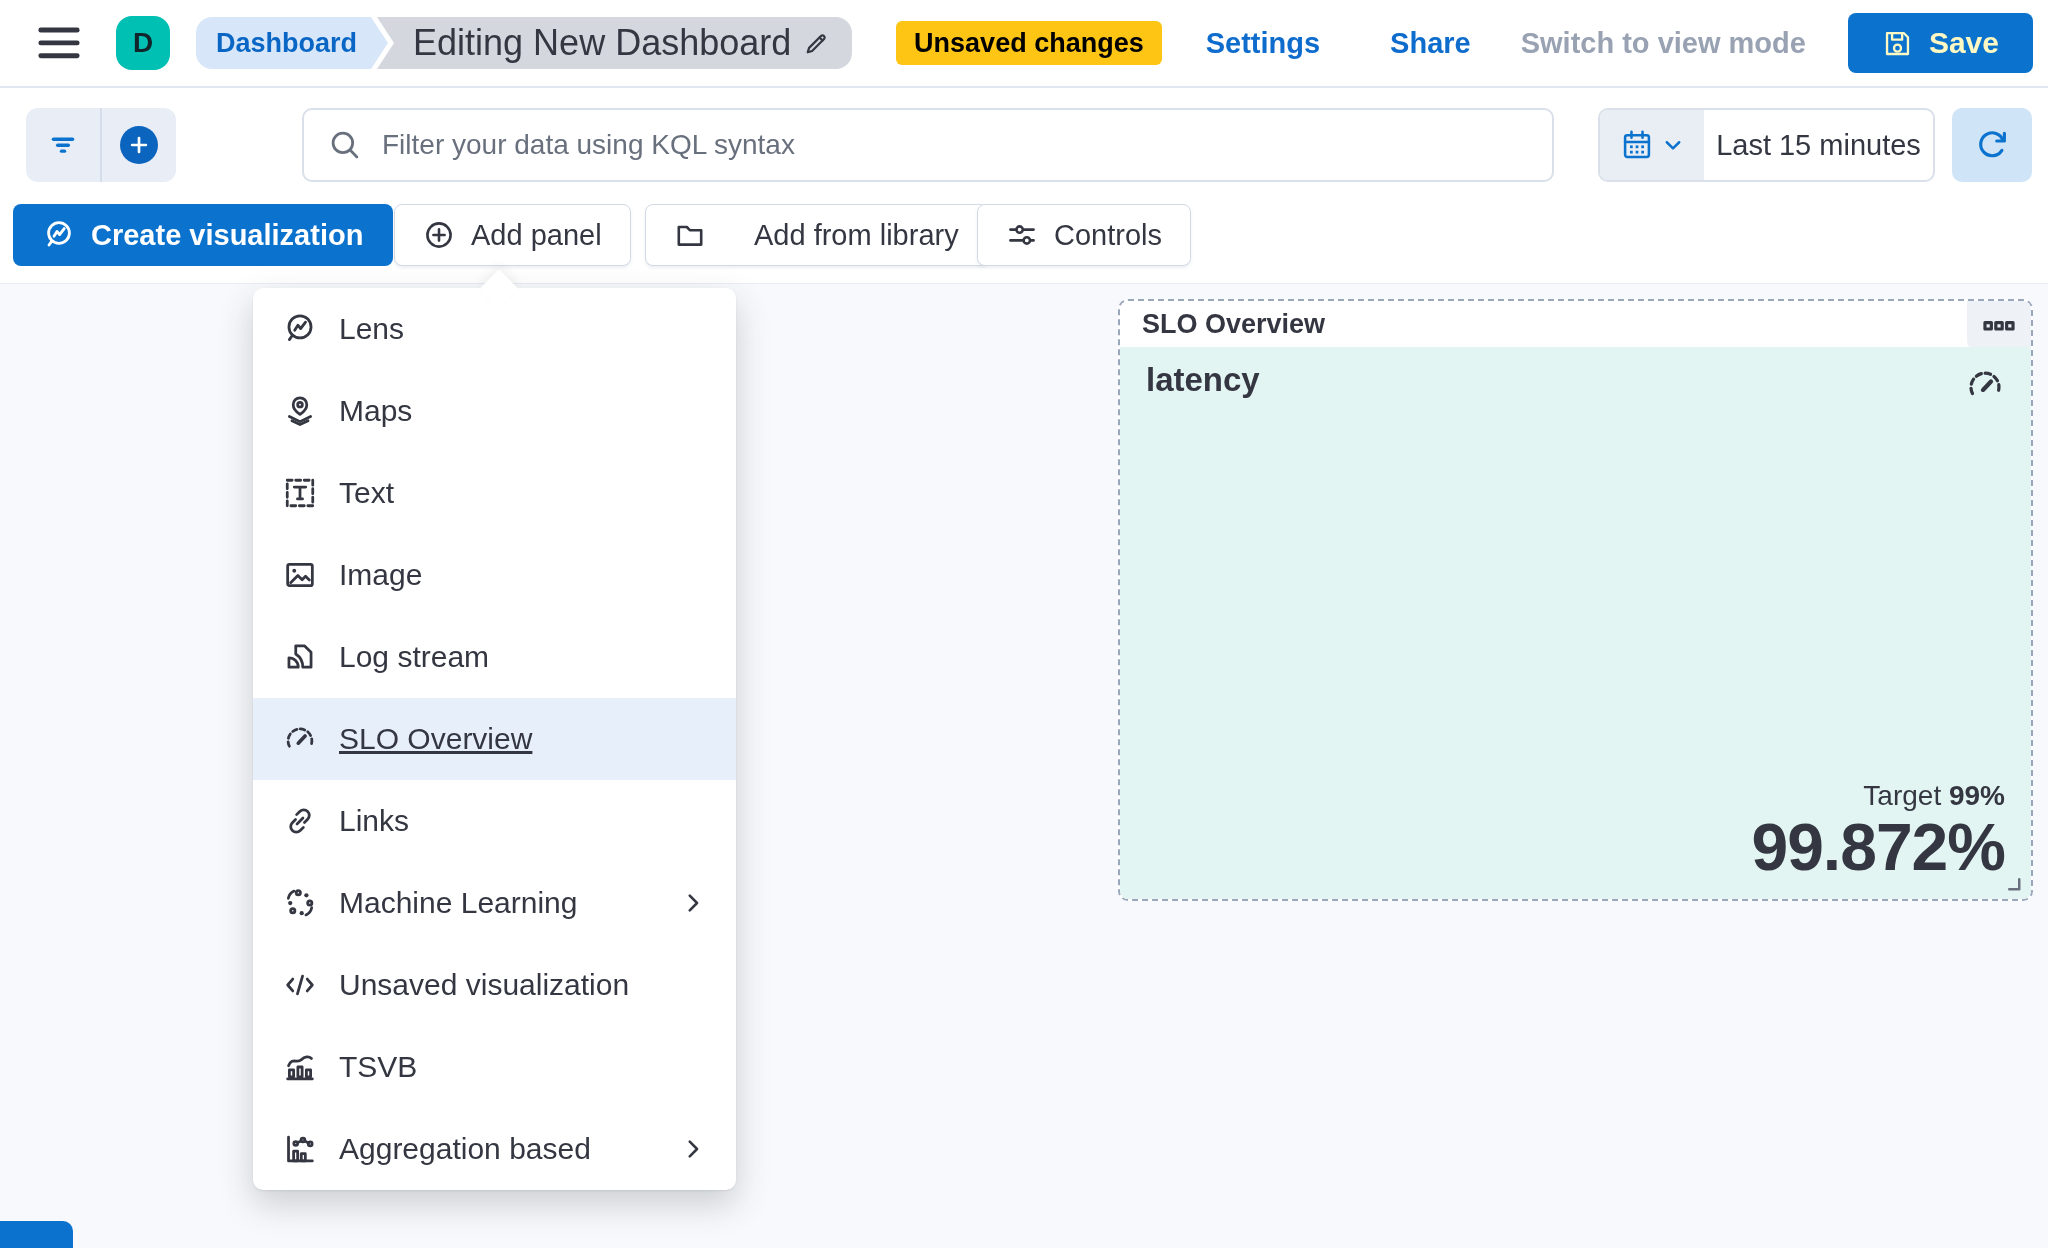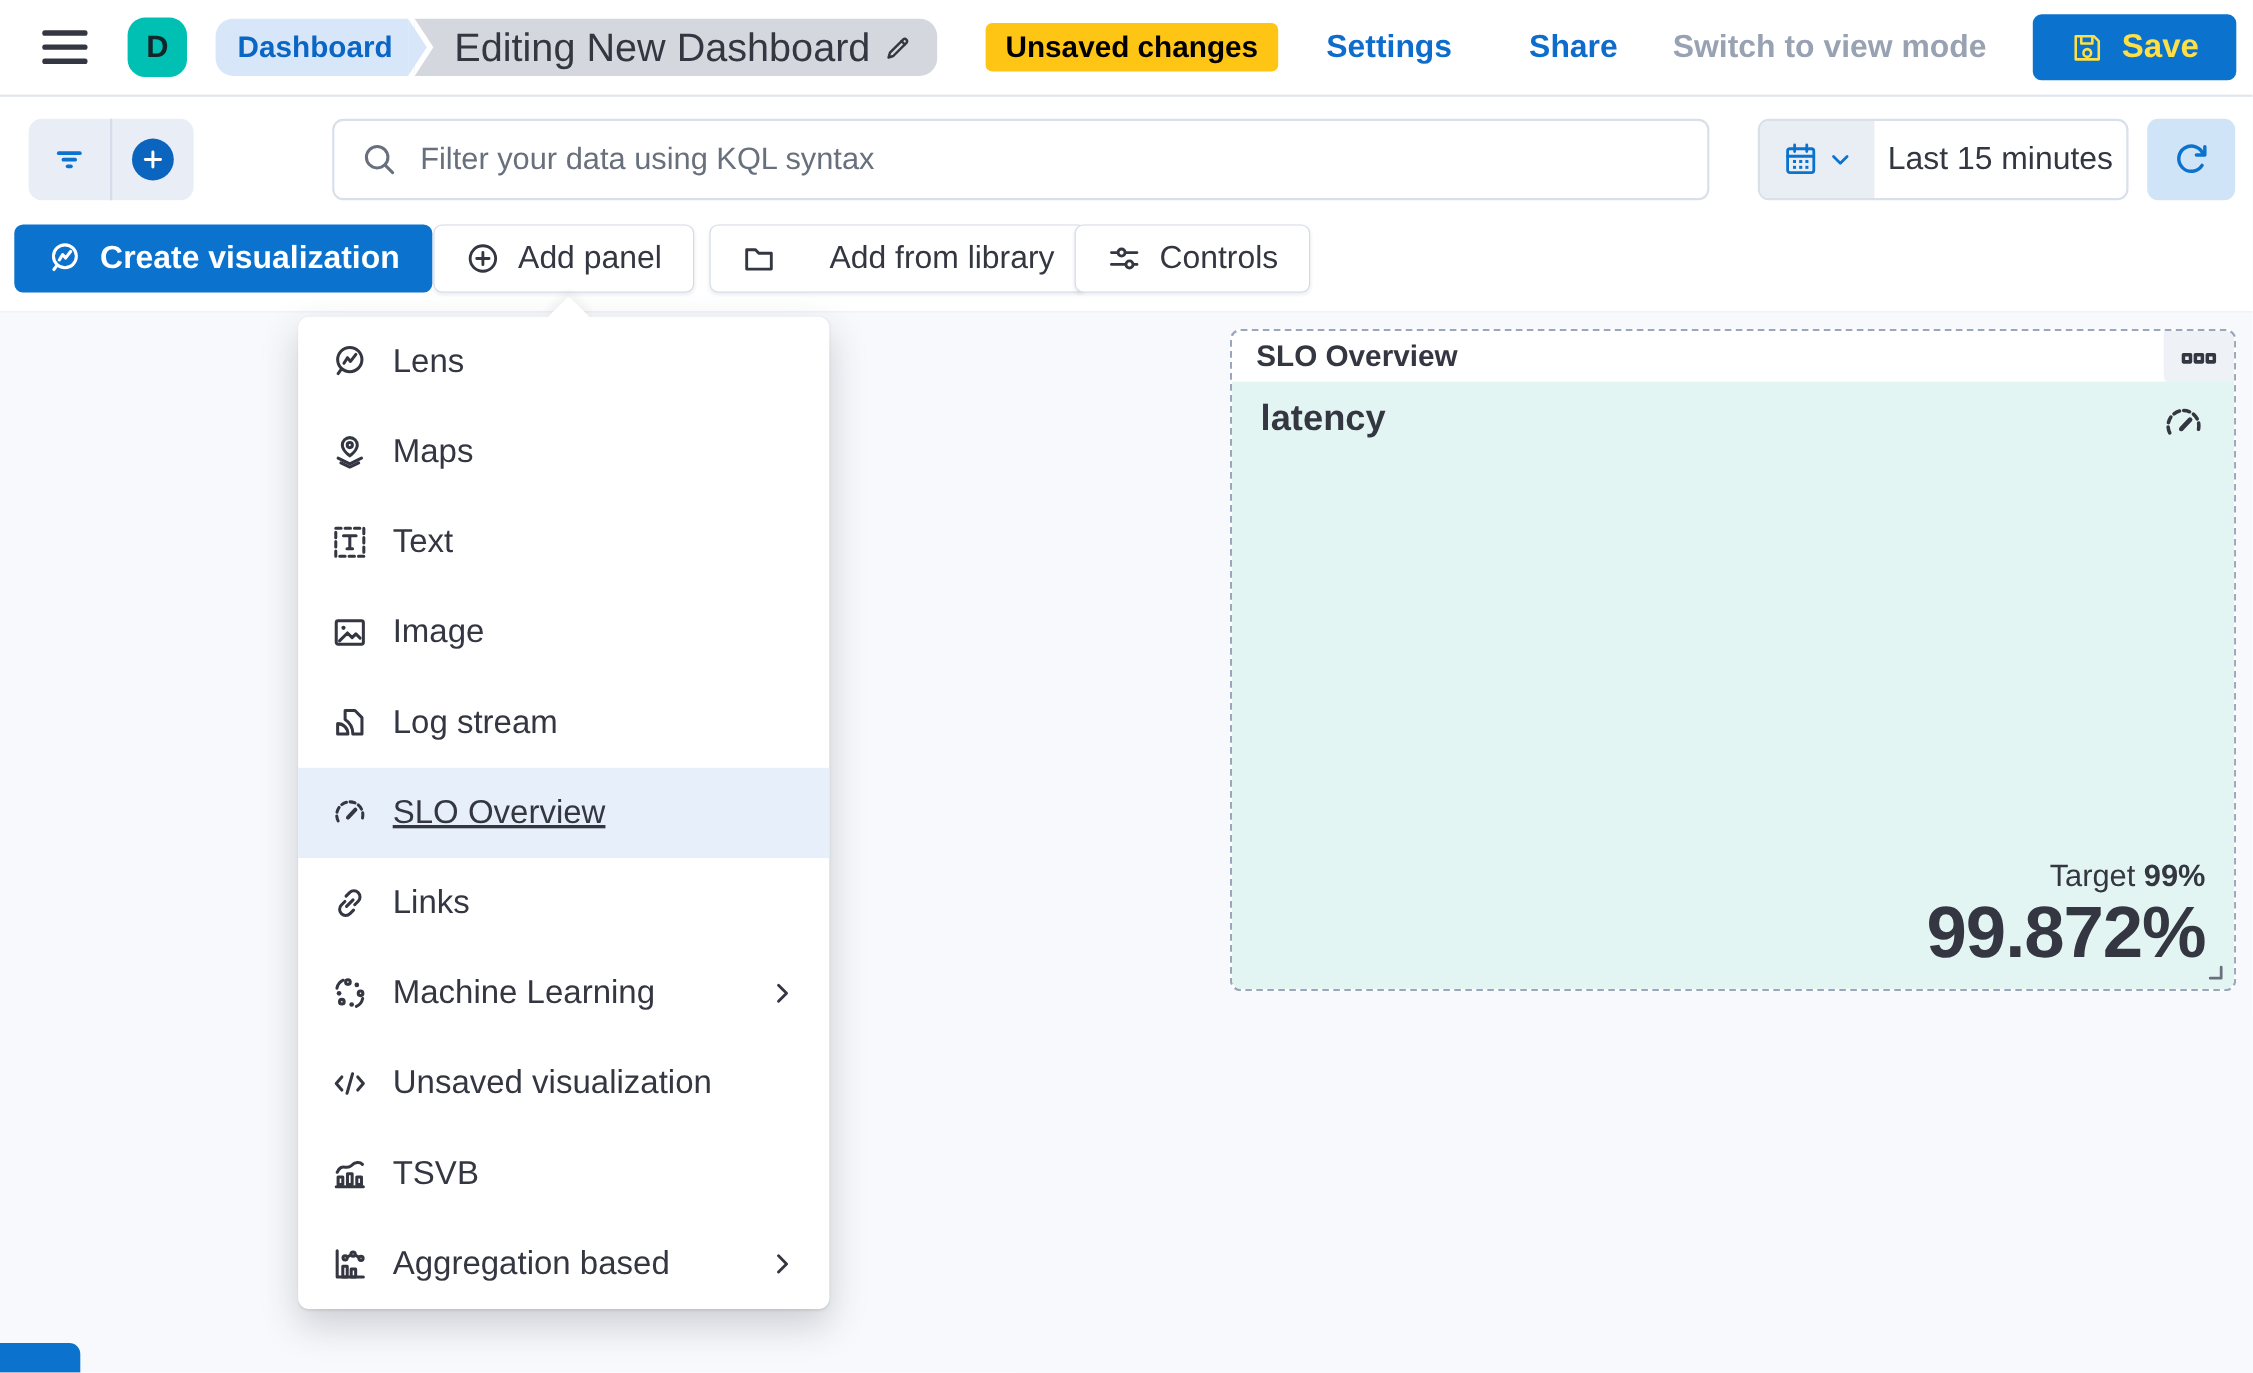--- a/index.html
+++ b/index.html
@@ -23,21 +23,21 @@
   .crumb2{position:relative;background:#d4d7de;color:#343741;font-size:36px;font-weight:500;height:52px;
     display:flex;align-items:center;gap:12px;padding:0 22px 0 36px;border-radius:0 16px 16px 0;margin-left:6px;}
   .crumb2:before{content:"";position:absolute;left:0;top:0;border-left:17px solid #fff;
     border-top:26px solid transparent;border-bottom:26px solid transparent;}
   .badge{margin-left:auto;background:#fec514;color:#000;font-size:27px;font-weight:600;height:44px;
     display:flex;align-items:center;padding:0 18px;border-radius:6px;}
   .hlink{font-size:29px;font-weight:600;color:#0e6ccd;cursor:pointer;}
   .hlink.settings{margin-left:44px;}
   .hlink.share{margin-left:70px;}
   .hlink.disabled{margin-left:50px;color:#98a2b3;cursor:default;}
-  .savebtn{margin-left:42px;height:60px;background:#0b73ce;border:none;border-radius:8px;color:#fde047;
+  .savebtn{margin-left:42px;height:60px;background:#0b73ce;border:none;border-radius:8px;color:#fef9c3;
     font-size:30px;font-weight:600;display:flex;align-items:center;gap:16px;padding:0 34px;cursor:pointer;
     font-family:inherit;}
 
   
   .subbar{position:absolute;left:0;top:88px;width:2048px;height:195px;background:#fff;
     border-bottom:1px solid #e9edf4;z-index:20;}
   .filter-group{position:absolute;left:26px;top:20px;width:150px;height:74px;background:#e9edf6;
     border-radius:12px;display:flex;align-items:center;}
   .filter-half{flex:1;height:100%;display:flex;align-items:center;justify-content:center;cursor:pointer;}
   .filter-divider{width:2px;height:100%;background:#d5dcea;}
@@ -62,21 +62,21 @@
   .tbtn{position:absolute;top:0;height:62px;display:flex;align-items:center;gap:16px;border-radius:8px;
     font-size:29px;font-family:inherit;cursor:pointer;box-sizing:border-box;}
   .tbtn.primary{left:13px;background:#0b73ce;border:none;color:#fff;font-weight:600;padding:0 30px;}
   .tbtn.plain{background:#fff;border:1px solid #d3dae6;color:#343741;font-weight:500;padding:0 28px;
     box-shadow:0 2px 3px rgba(152,162,179,0.18);}
   .tbtn.addpanel{left:394px;}
   .tbtn.library{left:645px;gap:48px;}
   .tbtn.controls{left:977px;}
 
   
-  .menu{position:absolute;left:271px;top:288px;width:483px;background:#fff;border-radius:10px;
+  .menu{position:absolute;left:253px;top:288px;width:483px;background:#fff;border-radius:10px;
     box-shadow:0 1px 2px rgba(0,0,0,0.08),0 14px 34px rgba(52,55,65,0.22);z-index:25;padding:0;}
   .menu:before{content:"";position:absolute;left:232px;top:-13px;width:28px;height:28px;background:#fff;
     transform:rotate(45deg);border-radius:3px;box-shadow:-4px -4px 8px rgba(52,55,65,0.06);}
   .mi{position:relative;height:82px;display:flex;align-items:center;gap:22px;padding:0 30px;cursor:pointer;
     color:#343741;}
   .mi-label{font-size:30px;}
   .mi.selected{background:#e7f0fa;}
   .mi.selected .mi-label{text-decoration:underline;}
   .mi .chev{margin-left:auto;color:#343741;}
 

